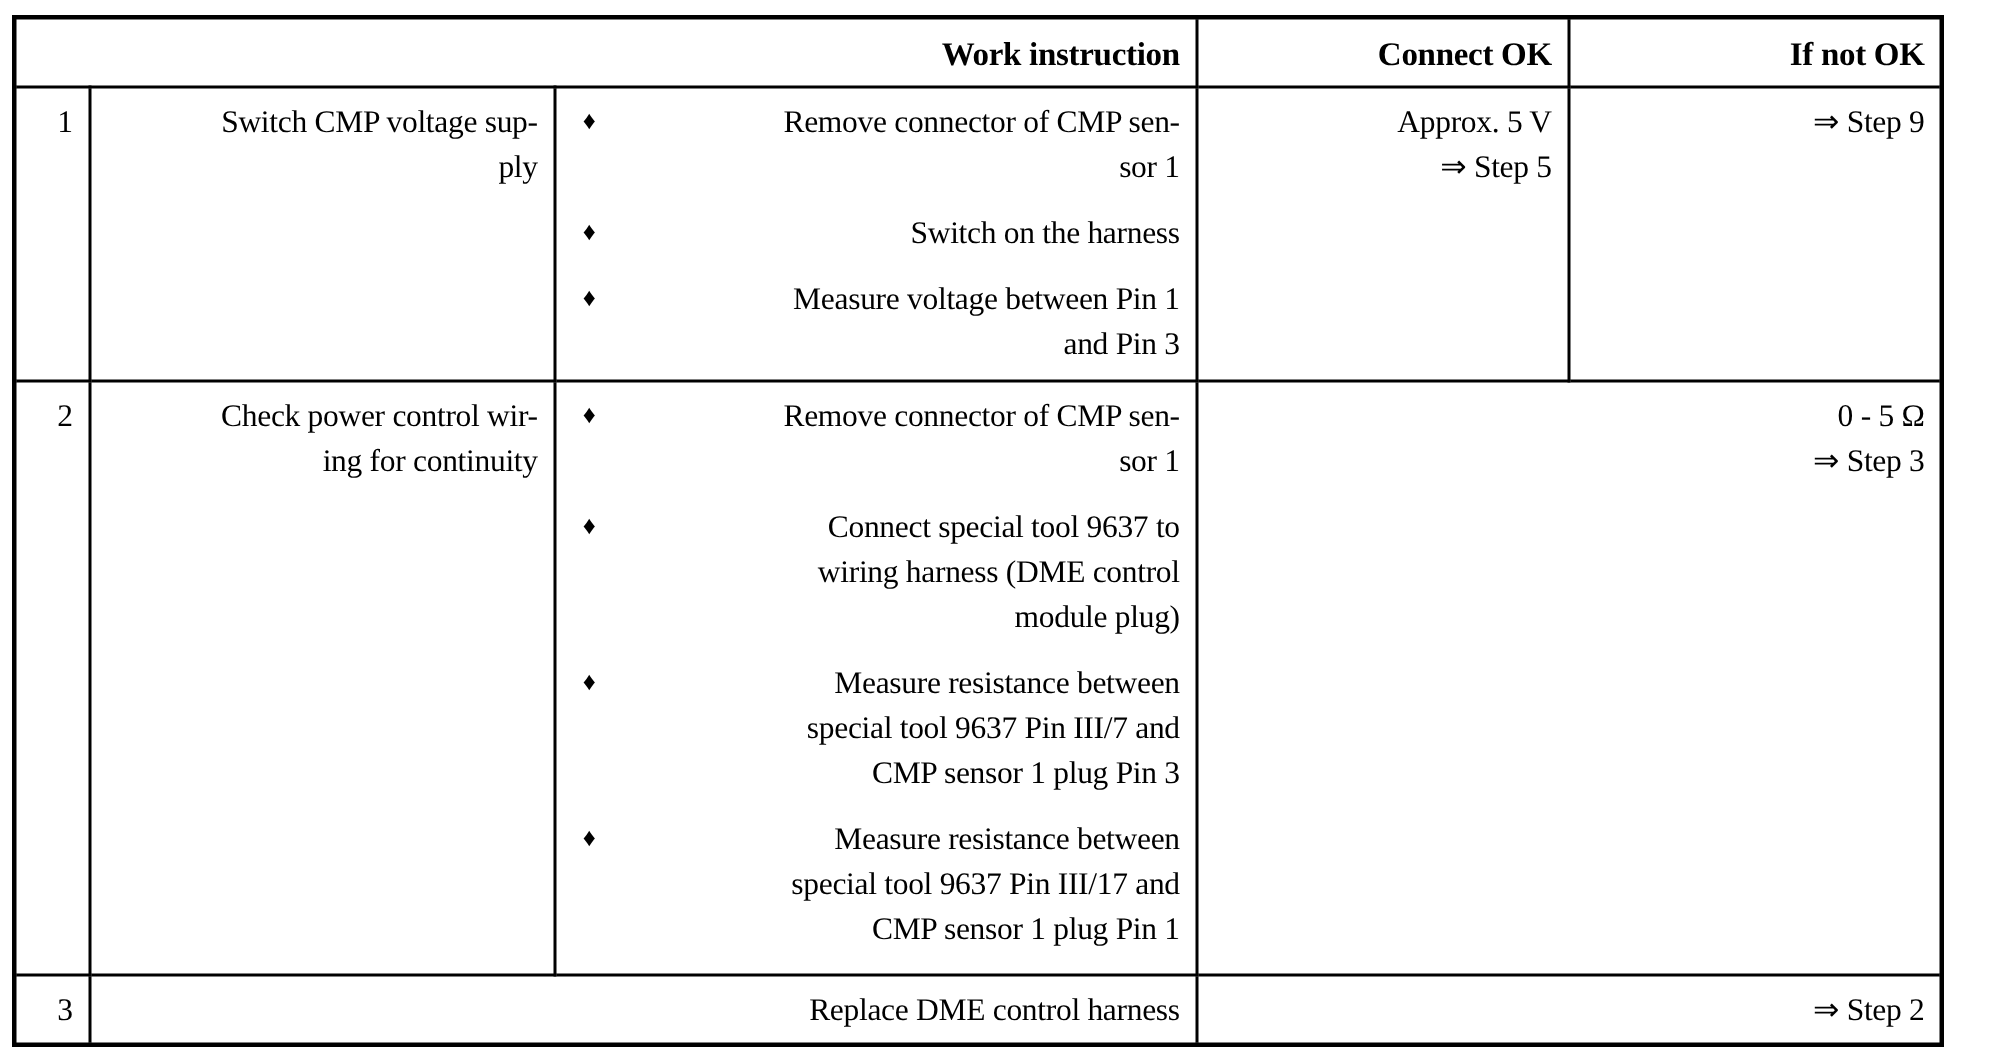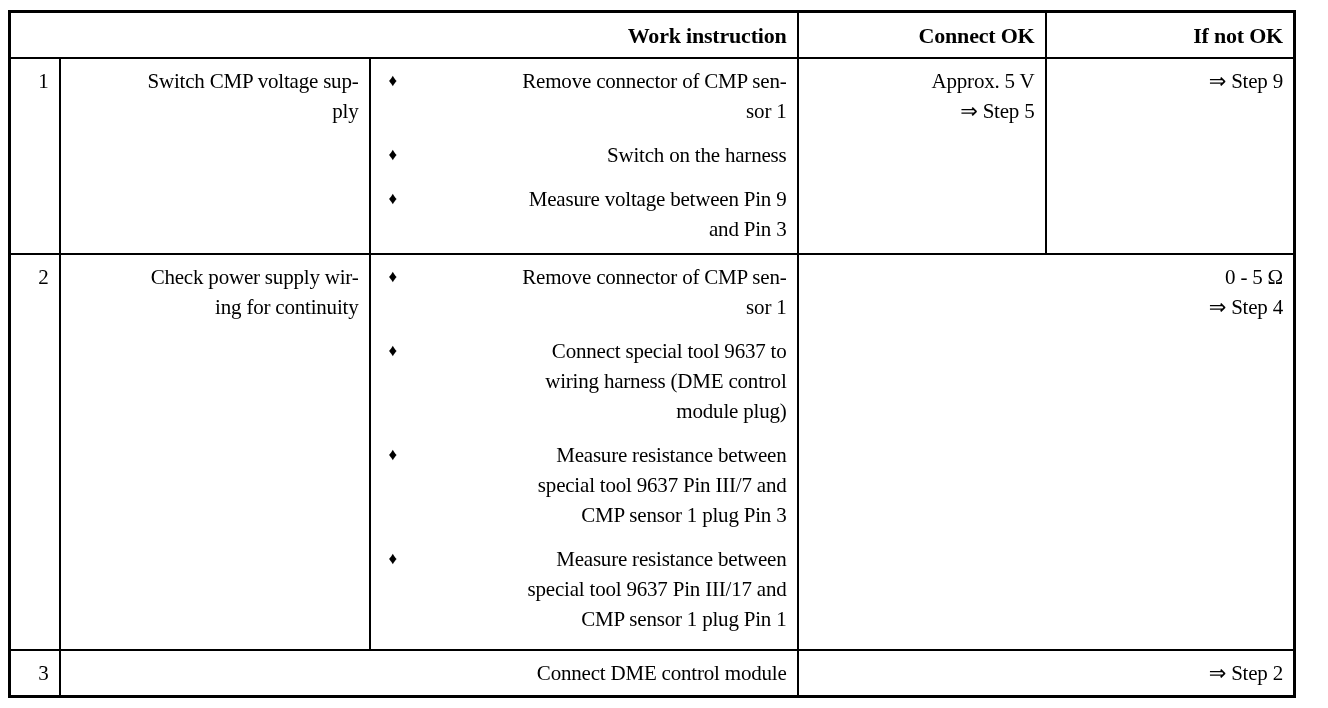--- a/index.html
+++ b/index.html
@@ -97,51 +97,51 @@
 
     <tr class="row-1">
       <td class="step-col">1</td>
       <td class="pre">Switch CMP voltage sup-
 ply</td>
       <td>
         <ul class="actions">
           <li><span class="bullet">♦</span><span>Remove connector of CMP sen-
 sor 1</span></li>
           <li><span class="bullet">♦</span><span>Switch on the harness</span></li>
-          <li><span class="bullet">♦</span><span>Measure voltage between Pin 9
+          <li><span class="bullet">♦</span><span>Measure voltage between Pin 1
 and Pin 3</span></li>
         </ul>
       </td>
       <td class="pre">Approx. 5 V
 ⇒ Step 5</td>
       <td class="pre">⇒ Step 9</td>
     </tr>
 
     <tr class="row-2">
       <td class="step-col">2</td>
-      <td class="pre">Check power supply wir-
+      <td class="pre">Check power control wir-
 ing for continuity</td>
       <td>
         <ul class="actions">
           <li><span class="bullet">♦</span><span>Remove connector of CMP sen-
 sor 1</span></li>
           <li><span class="bullet">♦</span><span>Connect special tool 9637 to
 wiring harness (DME control
 module plug)</span></li>
           <li><span class="bullet">♦</span><span>Measure resistance between
 special tool 9637 Pin III/7 and
 CMP sensor 1 plug Pin 3</span></li>
           <li><span class="bullet">♦</span><span>Measure resistance between
 special tool 9637 Pin III/17 and
 CMP sensor 1 plug Pin 1</span></li>
         </ul>
       </td>
       <td class="pre" colspan="2">0 - 5 Ω
-⇒ Step 4</td>
+⇒ Step 3</td>
     </tr>
 
     <tr class="row-3">
       <td class="step-col">3</td>
-      <td colspan="2">Connect DME control module</td>
+      <td colspan="2">Replace DME control harness</td>
       <td colspan="2">⇒ Step 2</td>
     </tr>
   </tbody>
 </table>
 
 </body></html>

